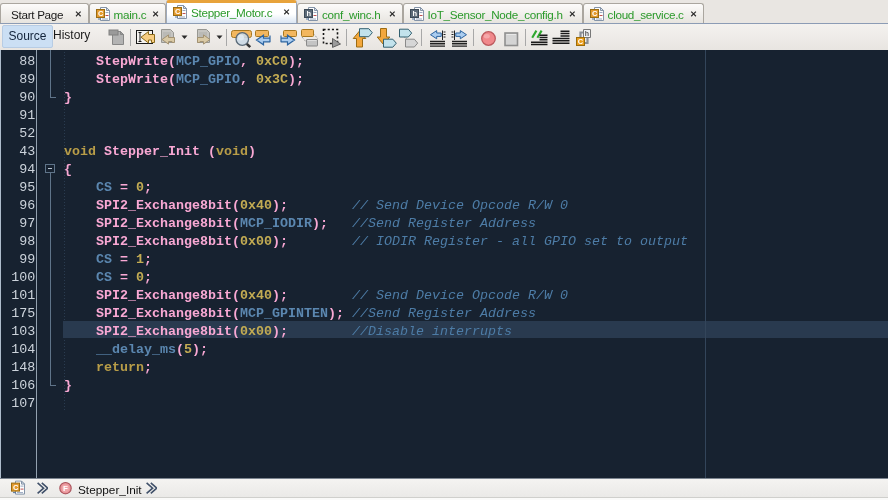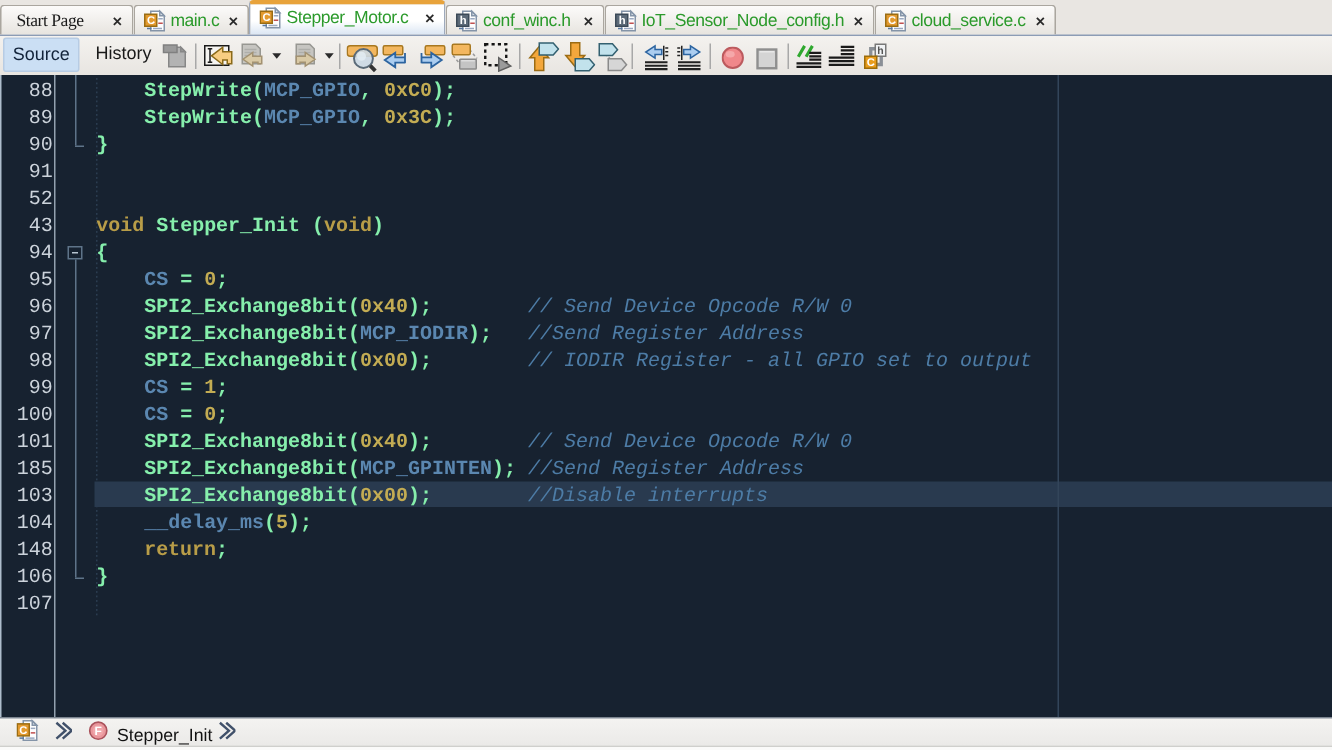--- a/index.html
+++ b/index.html
@@ -9,40 +9,40 @@
 .tab { position:absolute; top:3px; height:20px; background:linear-gradient(#fcfbfa,#e7e4df);
   border:1px solid #aaa69f; border-bottom:none; border-radius:3px 3px 0 0;
   font-size:11.7px; letter-spacing:-0.3px; white-space:nowrap; }
 .tab.act { top:0; height:23px; background:linear-gradient(#ffffff 55%,#dbe6f3);
   border-color:#9eaabc; border-top:3px solid #e8a33b; }
 .tab span { position:absolute; top:50%; transform:translateY(-50%); }
 .tab.act span { margin-top:-1px; }
 .ticn { left:6px; width:15px; height:16px; }
 .ticn svg { display:block; }
 .tg { left:24px; color:#2b9a2b; }
-.tk { left:10px; color:#1a1a1a;font-family:Liberation Serif, serif; }
+.tk { left:10px; color:#1a1a1a; }
 .tx { right:4px; width:11px; text-align:center; color:#2a2a2a; font-size:8.5px; font-weight:bold; }
 
 #toolbar { position:absolute; left:0; top:24px; width:888px; height:26px;
   background:linear-gradient(#f4f2ef,#e8e5e1); }
 .srcbtn { position:absolute; left:2px; top:1px; width:51px; height:23px; background:#cbdff4;
   border:1px solid #b7cce4; border-radius:2px; font-size:12px; color:#12233a; text-align:center; line-height:21px; }
-.histbtn { position:absolute; left:53px; top:1px; width:48px; height:23px; font-size:12px; color:#1a1a1a; text-align:right; line-height:21px; }
+.histbtn { position:absolute; left:53px; top:1px; width:48px; height:23px; font-size:12px; color:#1a1a1a; text-align:left; line-height:21px; }
 
 #editor { position:absolute; left:0; top:50px; width:888px; height:428px; background:#172230;
   font-family:"Liberation Mono",monospace; font-size:13.3333px; }
 #editor .ledge { position:absolute; left:0; top:0; width:1px; height:100%; background:#aebdcc; }
 #editor .gutsep { position:absolute; left:36px; top:0; width:1px; height:100%; background:#93a1af; }
 #editor .guide { position:absolute; left:705px; top:0; width:1px; height:100%; background:#33455a; }
 .gn { position:absolute; left:0; width:35.2px; height:18px; line-height:18px;
   text-align:right; color:#ccd3db; transform:translateY(1px); }
 .cl { position:absolute; left:64.1px; width:823.9px; height:18px; line-height:18px;
   white-space:pre; font-weight:bold; color:#e7ebf0; transform:translateY(1px); }
 .hlrect { position:absolute; left:63px; width:825px; height:16.5px; background:#293a4f; }
-.cw { color:#86efac; }
+.cw { color:#f9a8d4; }
 .ck { color:#b89d48; }
 .cn { color:#c3ac53; }
 .ci { color:#5b87b0; }
 .cc { color:#4d7ca6; font-style:italic; font-weight:normal; }
 .foldbox { position:absolute; left:45px; width:10px; height:9px; border:1px solid #5f7489; }
 .foldbox::after { content:""; position:absolute; left:2px; top:3px; width:4px; height:1px; background:#b8c4d0; }
 .fline { position:absolute; left:49.5px; width:1px; background:#5f7489; }
 .fcorner { position:absolute; left:49.5px; width:6px; height:1px; background:#5f7489; }
 
 #crumb { position:absolute; left:0; top:478px; width:888px; height:22px;
@@ -276,21 +276,21 @@
 <div class="gn" style="top:164px">97</div>
 <div class="cl" style="top:164px"><span class="cw">    SPI2_Exchange8bit(</span><span class="ci">MCP_IODIR</span><span class="cw">);   </span><span class="cc">//Send Register Address</span></div>
 <div class="gn" style="top:182px">98</div>
 <div class="cl" style="top:182px"><span class="cw">    SPI2_Exchange8bit(</span><span class="cn">0x00</span><span class="cw">);        </span><span class="cc">// IODIR Register - all GPIO set to output</span></div>
 <div class="gn" style="top:200px">99</div>
 <div class="cl" style="top:200px"><span class="cw">    </span><span class="ci">CS</span><span class="cw"> = </span><span class="cn">1</span><span class="cw">;</span></div>
 <div class="gn" style="top:218px">100</div>
 <div class="cl" style="top:218px"><span class="cw">    </span><span class="ci">CS</span><span class="cw"> = </span><span class="cn">0</span><span class="cw">;</span></div>
 <div class="gn" style="top:236px">101</div>
 <div class="cl" style="top:236px"><span class="cw">    SPI2_Exchange8bit(</span><span class="cn">0x40</span><span class="cw">);        </span><span class="cc">// Send Device Opcode R/W 0</span></div>
-<div class="gn" style="top:254px">185</div>
+<div class="gn" style="top:254px">175</div>
 <div class="cl" style="top:254px"><span class="cw">    SPI2_Exchange8bit(</span><span class="ci">MCP_GPINTEN</span><span class="cw">); </span><span class="cc">//Send Register Address</span></div>
 <div class="gn" style="top:272px">103</div>
 <div class="cl hl" style="top:272px"><span class="cw">    SPI2_Exchange8bit(</span><span class="cn">0x00</span><span class="cw">);        </span><span class="cc">//Disable interrupts</span></div>
 <div class="gn" style="top:290px">104</div>
 <div class="cl" style="top:290px"><span class="cw">    </span><span class="ci">__delay_ms</span><span class="cw">(</span><span class="cn">5</span><span class="cw">);</span></div>
 <div class="gn" style="top:308px">148</div>
 <div class="cl" style="top:308px"><span class="ck">    return</span><span class="cw">;</span></div>
 <div class="gn" style="top:326px">106</div>
 <div class="cl" style="top:326px"><span class="cw">}</span></div>
 <div class="gn" style="top:344px">107</div>

